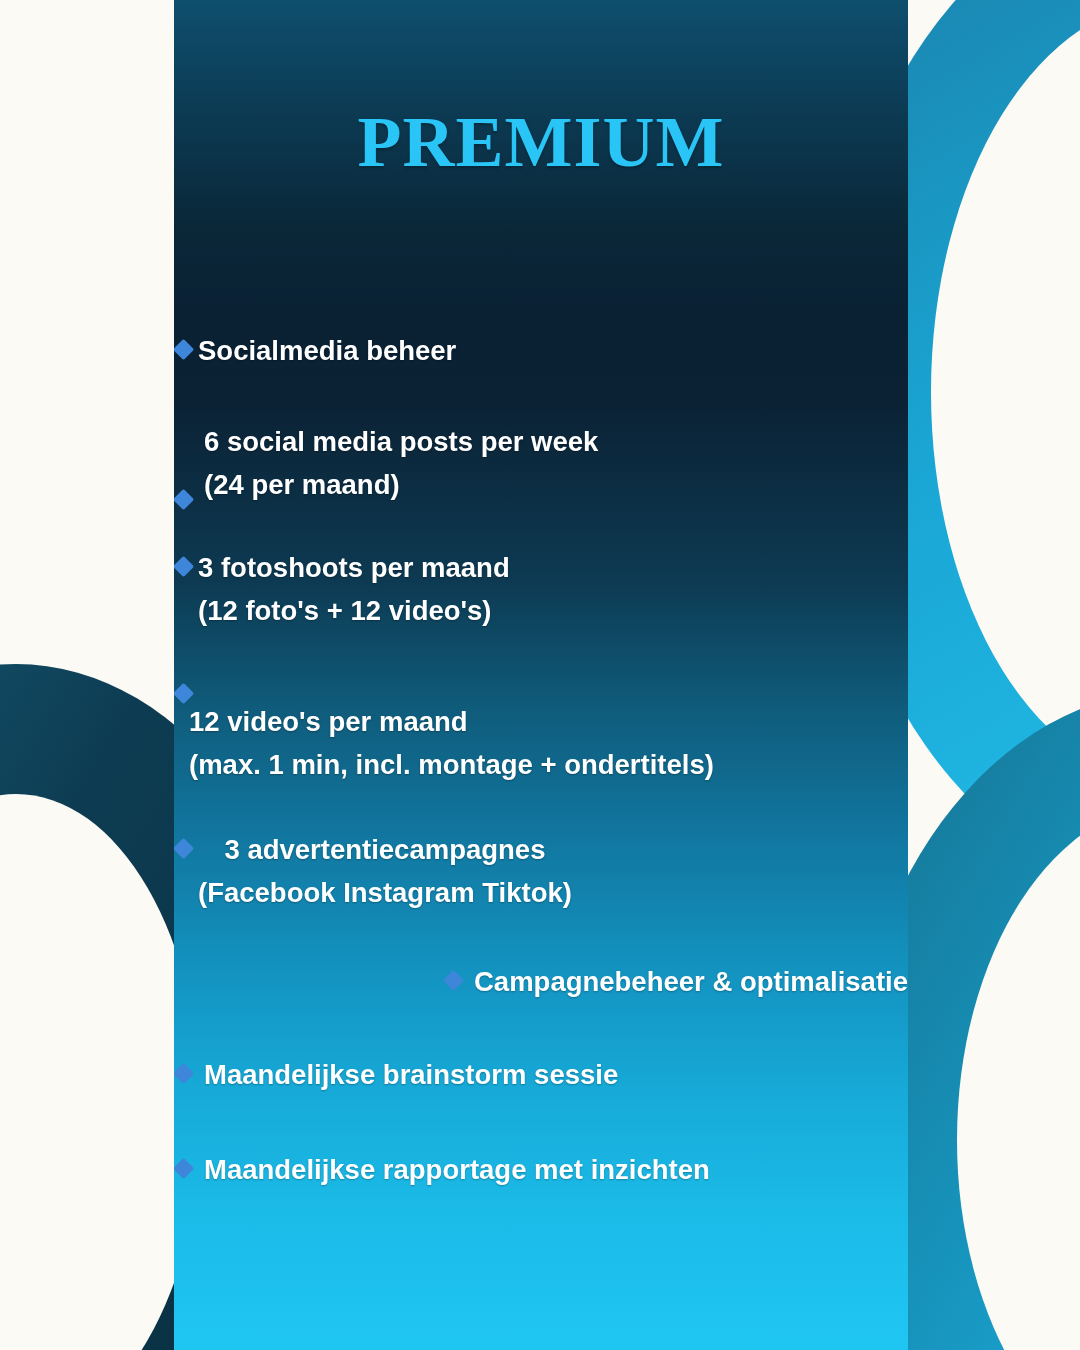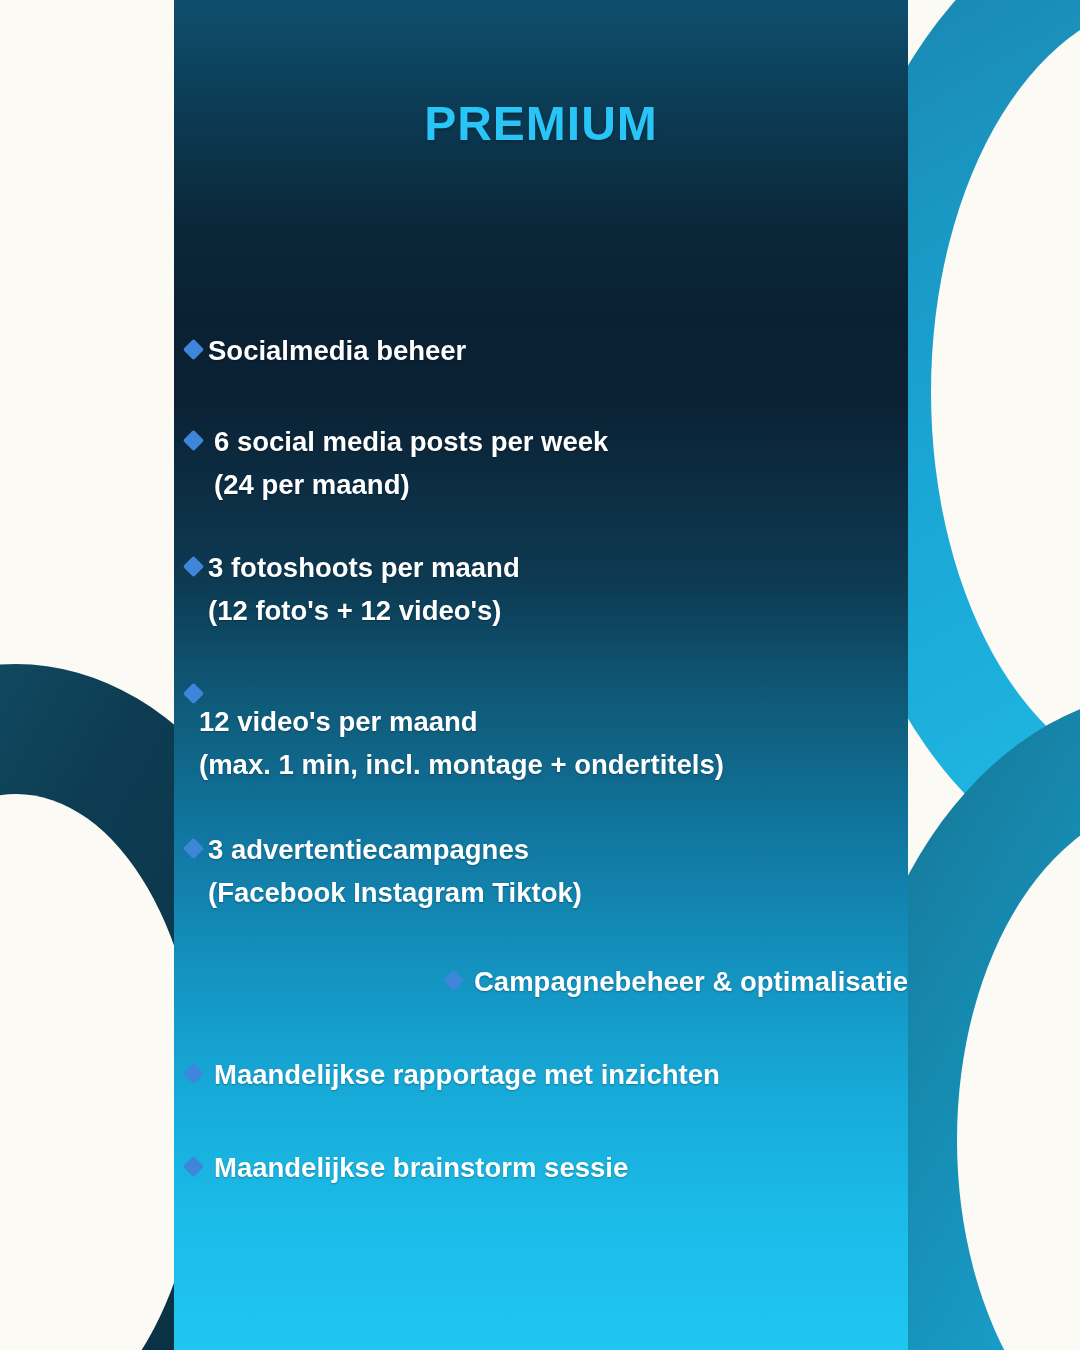--- a/index.html
+++ b/index.html
@@ -99,42 +99,43 @@
     overflow: hidden;
   }
 
   
   .title-block {
     padding-top: 88px;
     text-align: center;
   }
   .title-line {
     color: #28c5f6;
-    font-size: 48px;
+    font-size: 72px;
     font-weight: bold;
     letter-spacing: 1px;
     line-height: 1.52;
     text-shadow: 0 2px 3px rgba(0,0,0,0.25);
+    font-family: Liberation Serif, serif;
   }
 
   
   .feature-list {
     margin: 0;
     padding: 0;
     list-style: none;
     position: absolute;
     top: 330px;
     left: 0;
     right: 0;
   }
   .feature-item {
     display: flex;
     align-items: flex-start;
     margin-bottom: 42px;
-    padding-left: 12px;
+    padding-left: 2px;
   }
   .bullet-diamond {
     flex: 0 0 auto;
     width: 15px;
     height: 15px;
     margin-top: 12px;
     background: #3e86da;
     transform: rotate(45deg);
     border-radius: 2px;
   }
@@ -145,24 +146,24 @@
     line-height: 1.56;
     text-shadow: 0 1px 2px rgba(0,0,0,0.28);
     white-space: pre-line;
   }
 
   
   .gap-s  { margin-left: 7px; }
   .gap-m  { margin-left: 13px; }
 
   .item-0 { margin-bottom: 48px; }
-  .item-1 { margin-bottom: 40px; }
+  .item-1 { margin-bottom: 40px; align-items: flex-end; }
   .item-2 { margin-bottom: 42px; }
   .item-3 { margin-bottom: 42px; flex-direction: column; }
-  .item-4 { margin-bottom: 46px; }
+  .item-4 { margin-bottom: 46px; text-align: center; }
   .item-5 { margin-bottom: 50px; justify-content: flex-end; }
   .item-6 { margin-bottom: 50px; }
   .item-7 { margin-bottom: 52px; }
   .item-8 { margin-bottom: 0; }
 </style>
 </head>
 <body>
 
 <div id="poster">
 
@@ -200,24 +201,24 @@
       </li>
       <li class="feature-item item-4">
         <span class="bullet-diamond"></span>
         <span class="feature-text gap-s">3 advertentiecampagnes
   (Facebook Instagram Tiktok)</span>
       </li>
       <li class="feature-item item-5">
         <span class="bullet-diamond"></span>
         <span class="feature-text gap-m">Campagnebeheer &amp; optimalisatie</span>
       </li>
+      <li class="feature-item item-7">
+        <span class="bullet-diamond"></span>
+        <span class="feature-text gap-m">Maandelijkse brainstorm sessie</span>
+      </li>
       <li class="feature-item item-6">
         <span class="bullet-diamond"></span>
         <span class="feature-text gap-m">Maandelijkse rapportage met inzichten</span>
-      </li>
-      <li class="feature-item item-7">
-        <span class="bullet-diamond"></span>
-        <span class="feature-text gap-m">Maandelijkse brainstorm sessie</span>
       </li>
     </ul>
 
   </div>
 </div>
 
 </body></html>

